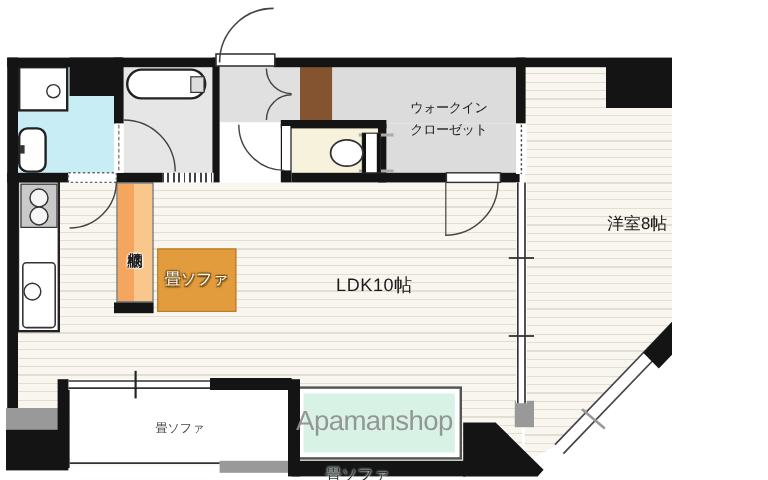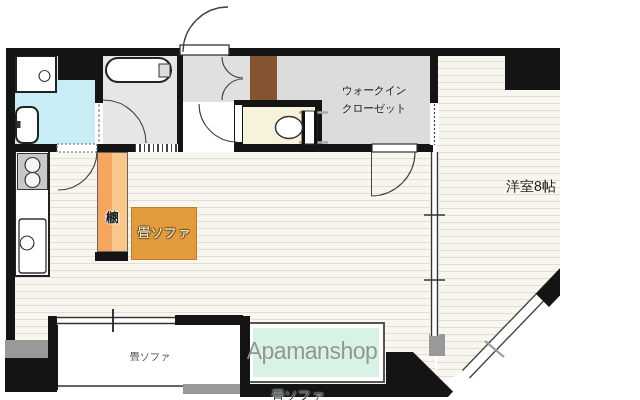--- a/index.html
+++ b/index.html
@@ -133,20 +133,21 @@
     <rect x="19" y="219" width="27" height="54" rx="3" fill="#fff" stroke="#333" stroke-width="1.3"></rect>
     <circle cx="27" cy="243" r="7" fill="#fff" stroke="#333" stroke-width="1.2"></circle>
 
     <circle cx="44.5" cy="76" r="5.5" fill="#fff" stroke="#333" stroke-width="1.2"></circle>
     <rect x="16.5" y="121" width="4" height="7" fill="#333"></rect>
   </svg>
 
   <div class="lbl" style="left:374px;top:90px;font-size:11px;letter-spacing:-0.5px;">ウォークイン</div>
   <div class="lbl" style="left:374px;top:108px;font-size:11px;letter-spacing:-0.5px;">クローゼット</div>
   <div class="lbl" style="left:531px;top:187px;font-size:14px;">洋室8帖</div>
+  <div class="lbl" style="left:312px;top:238px;font-size:15px;letter-spacing:0.5px;">LDK10帖</div>
   <div class="lbl" style="left:112px;top:200px;font-size:13px;writing-mode:vertical-rl;text-orientation:upright;
               text-shadow:0 0 2px #fff,0 0 2px #fff,0 0 2px #fff;">収納棚</div>
   <div class="lbl" style="left:164px;top:233px;font-size:13px;color:#fff;
               text-shadow:1px 1px 1px #6b4a14,-1px -1px 1px #6b4a14,1px -1px 1px #6b4a14,-1px 1px 1px #6b4a14;">畳ソファ</div>
   <div class="lbl" style="left:150px;top:357px;font-size:10px;color:#444;">畳ソファ</div>
   <div class="lbl" style="left:298px;top:362px;font-size:13px;color:#333;
               text-shadow:0 0 2px #eafff3,0 0 2px #eafff3;margin-top:34px;">畳ソファ</div>
   <div class="lbl" style="left:312px;top:351px;font-size:23px;color:#8f8f8f;opacity:0.92;letter-spacing:-0.5px;text-align:right;">Apamanshop</div>
 
 </div>

